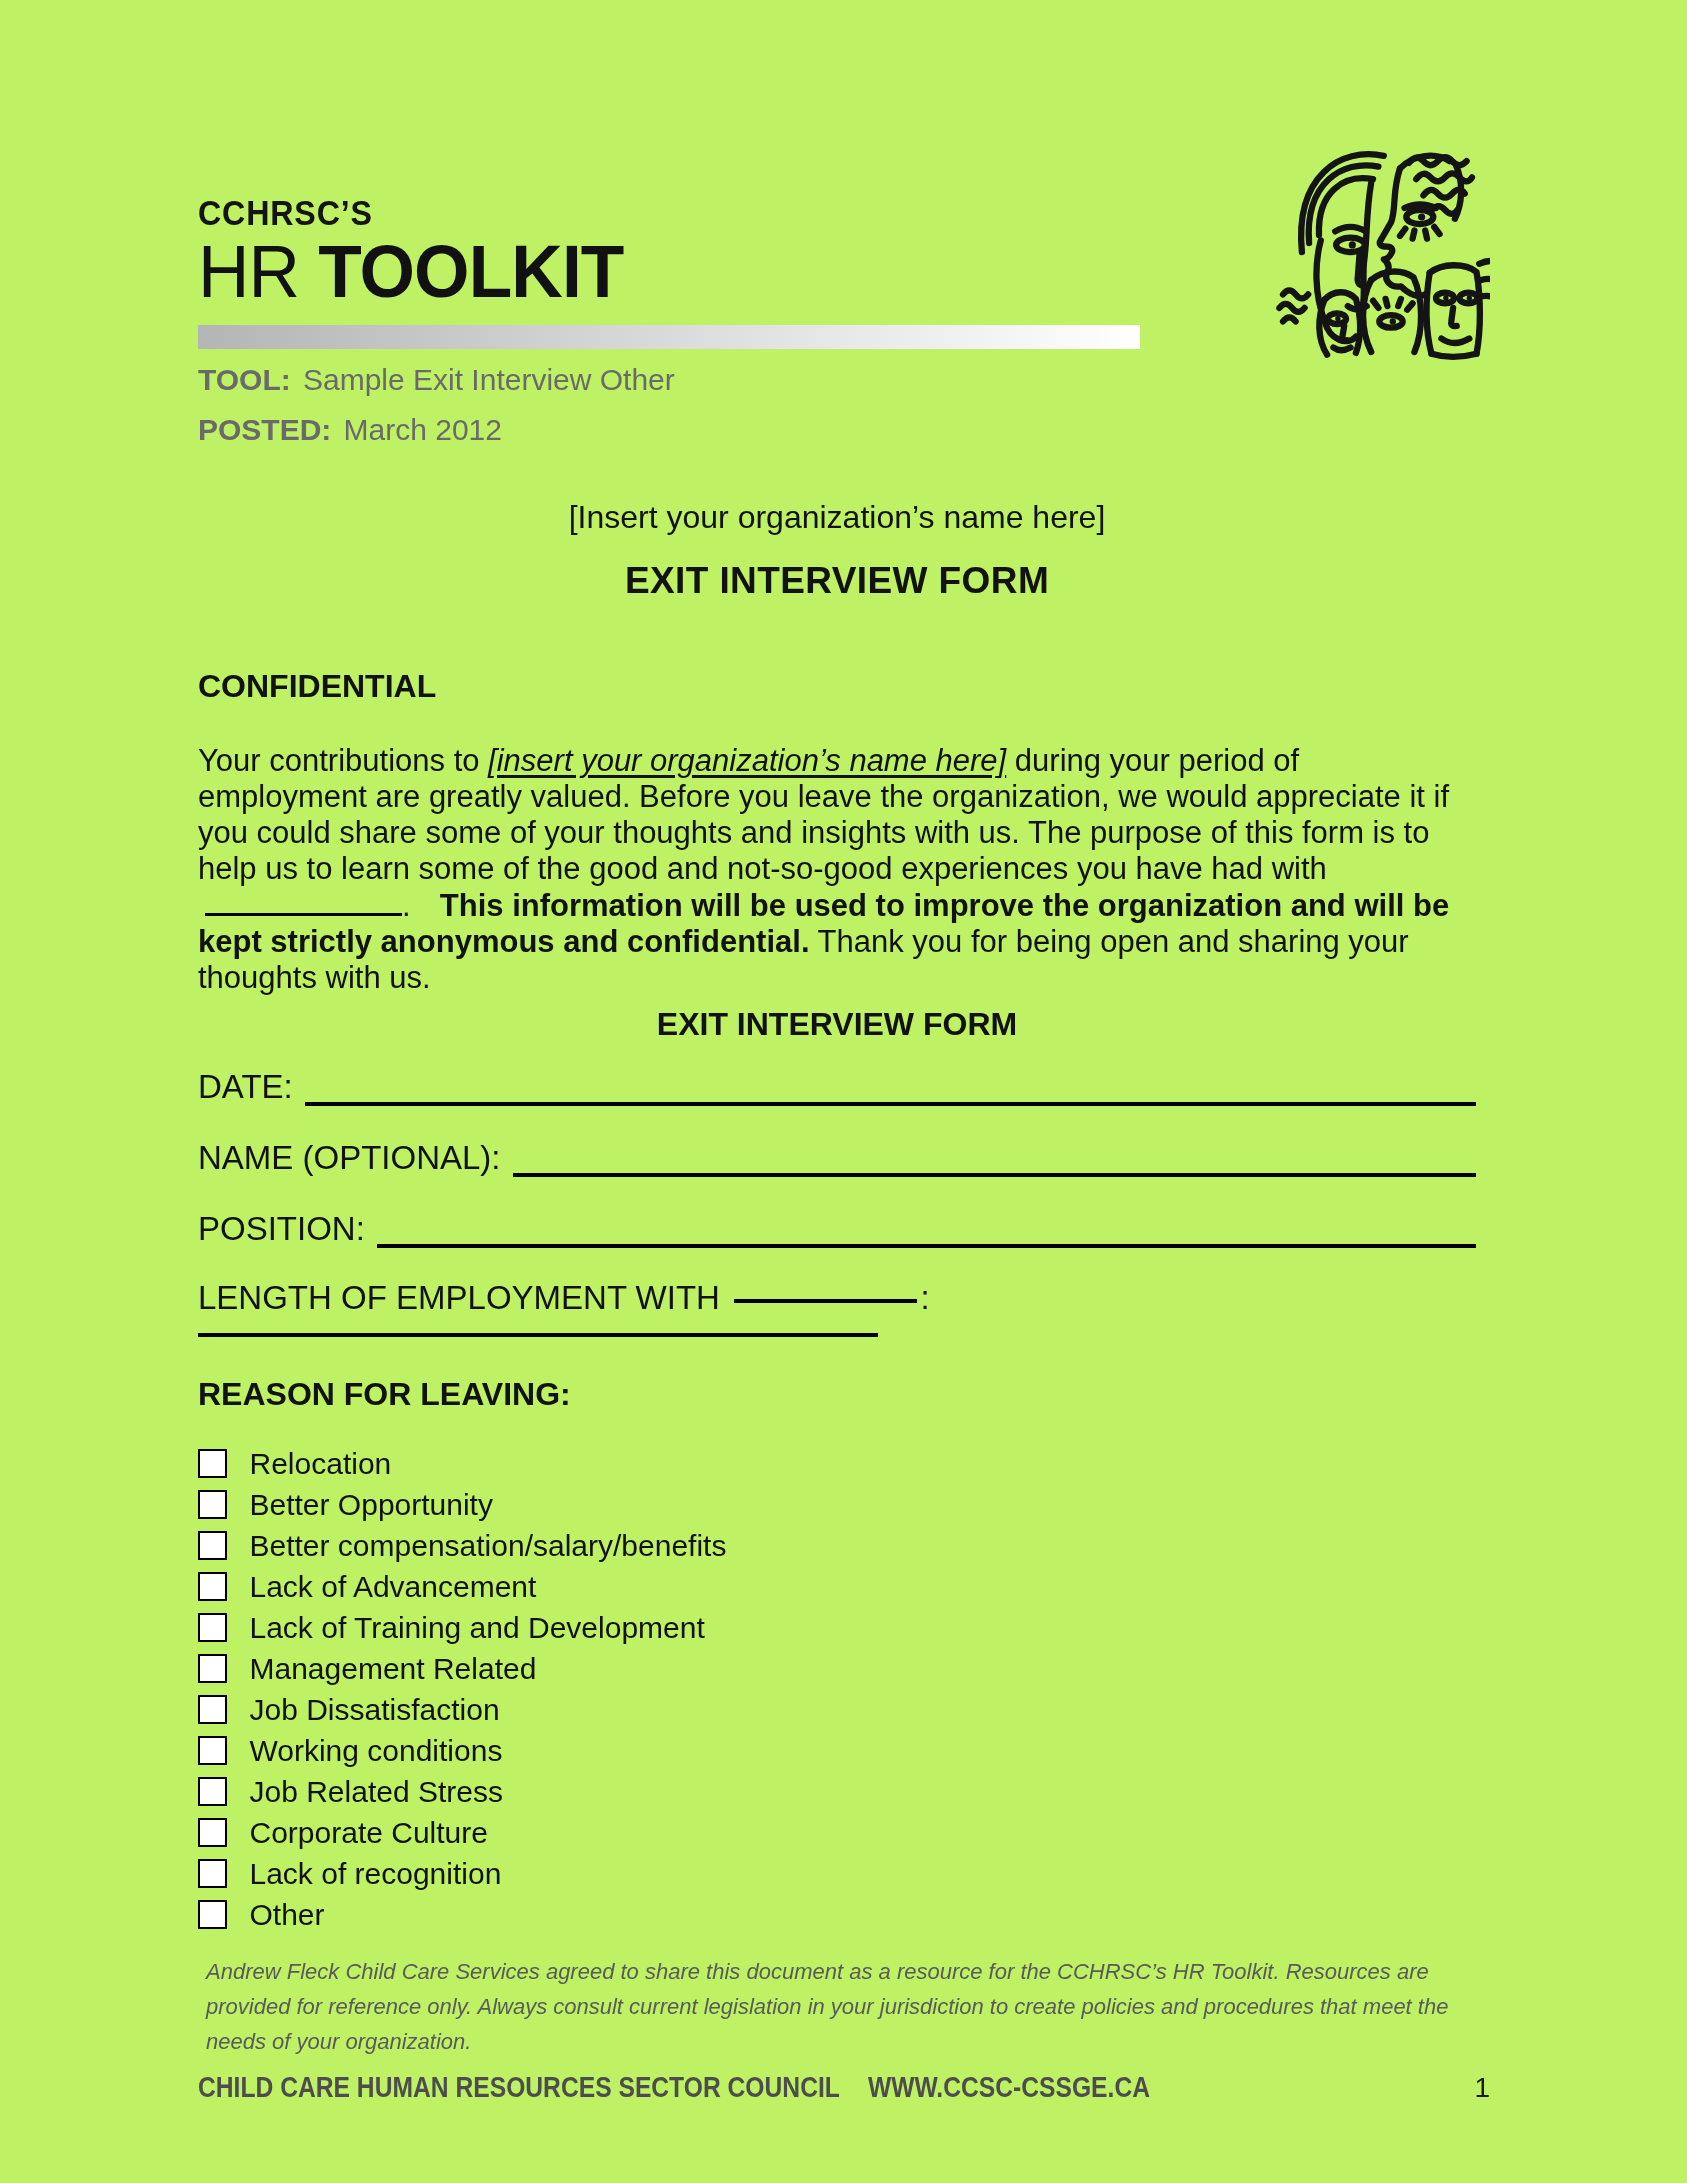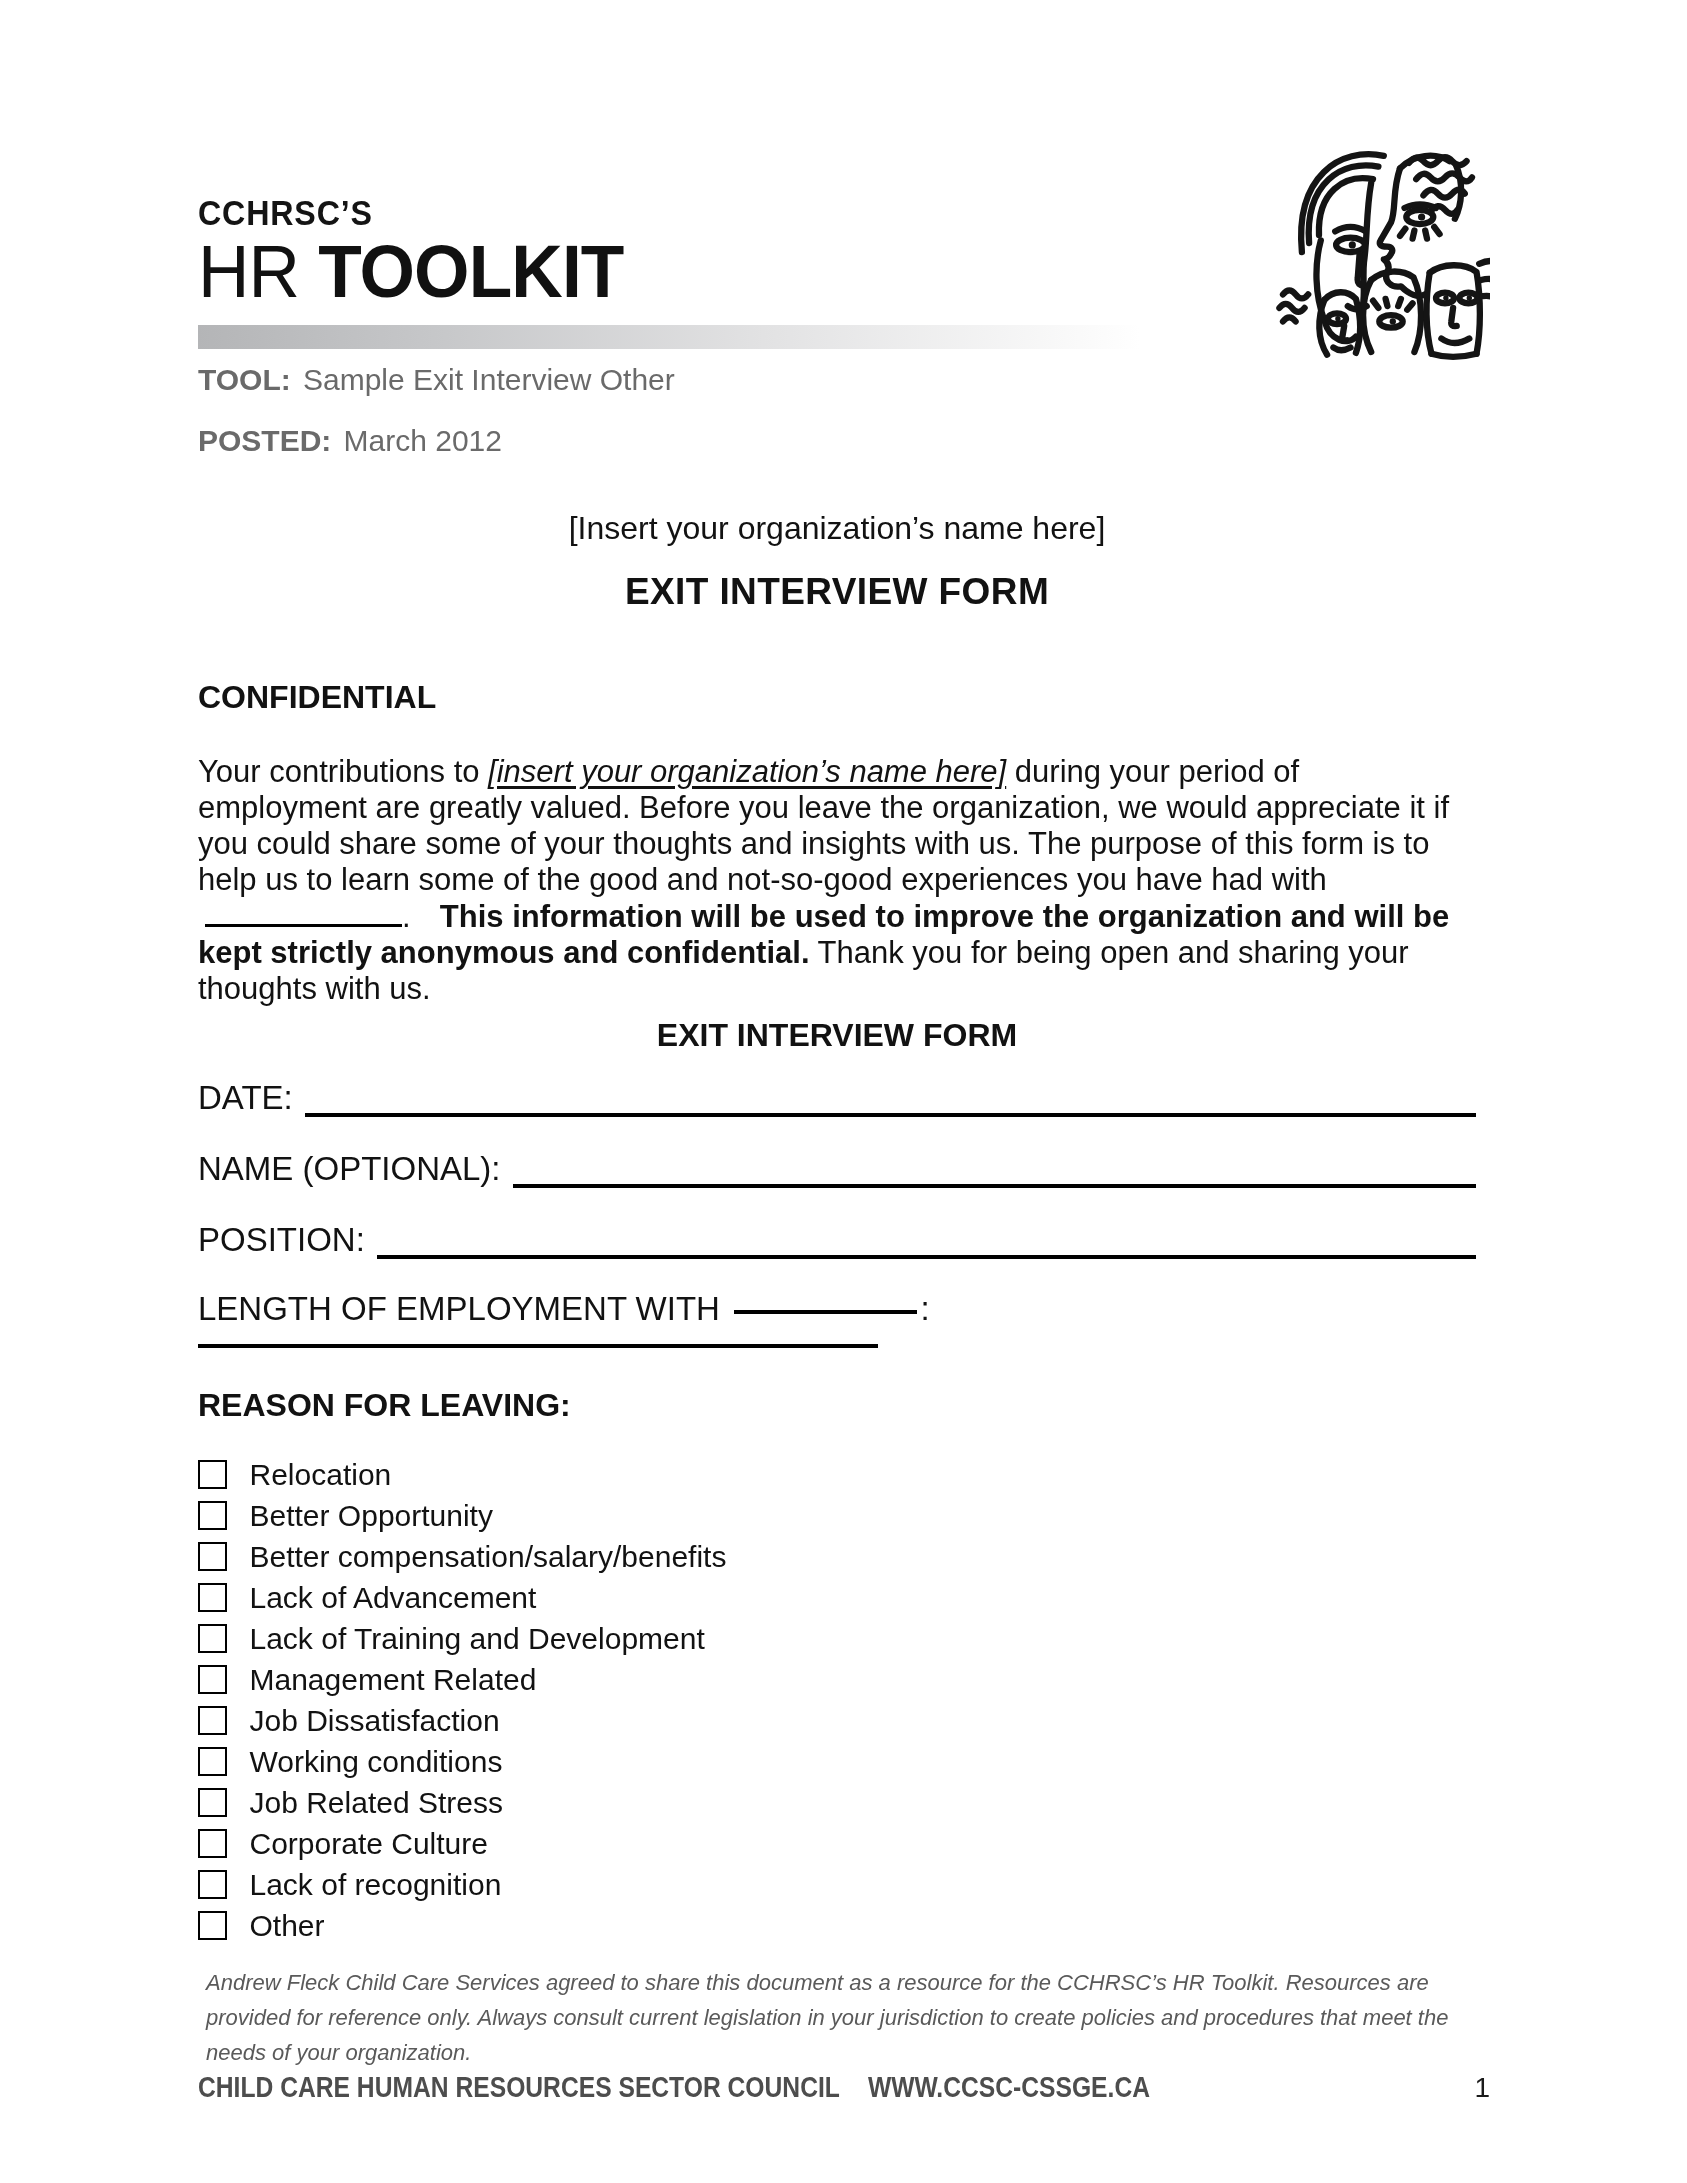--- a/index.html
+++ b/index.html
@@ -1,19 +1,19 @@
 <!DOCTYPE html>
 <html style="font-size:14px"><head>
 <meta charset="utf-8">
 <style>
   html,body{margin:0;padding:0;background:#e8e8e8;}
   .page{
     position:relative;
     width:1687px;height:2184px;
-    background:#ffffff;
+    background:#bef264;
     margin:0 auto;
     box-sizing:border-box;
     padding:194px 211px 0 198px;
     font-family:"Liberation Sans","DejaVu Sans",sans-serif;
     color:#121212;
     overflow:hidden;
   }
   
   .brand-small{
     font-size:35px;font-weight:600;letter-spacing:0.9px;
@@ -26,21 +26,21 @@
     white-space:nowrap;color:#111;
   }
   .brand-big .hr{font-weight:500;}
   .brand-big .toolkit{font-weight:900;}
   .grad-bar{
     margin-top:14px;width:942px;height:23.6px;
     background:linear-gradient(90deg,#b4b5b7 0%,#c6c7c9 25%,#e2e2e3 60%,#fbfbfb 95%,#ffffff 100%);
   }
   .meta-line{font-size:30px;line-height:38px;color:#6a6a6a;}
   .meta-line.first{margin-top:12.2px;}
-  .meta-line.second{margin-top:23px;}
+  .meta-line.second{margin-top:12px;}
   .meta-line b{font-weight:700;margin-right:12.2px;}
   .logo{position:absolute;top:127px;right:197px;width:225px;height:234px;}
   .logo svg{width:100%;height:100%;}
   
   .org-centered{margin-top:49px;text-align:center;font-size:32px;line-height:38px;}
   .main-title{margin-top:24.5px;text-align:center;font-size:37px;line-height:42px;font-weight:700;letter-spacing:0.4px;}
   .confidential{margin-top:65px;font-size:32px;line-height:38px;font-weight:700;}
   .intro{margin-top:38px;font-size:31px;line-height:36px;}
   .intro .org-inline{font-style:italic;text-decoration:underline;text-decoration-thickness:2.6px;text-underline-offset:4.4px;}
   .intro .blank{display:inline-block;width:197px;border-bottom:3.5px solid #000;height:26px;vertical-align:baseline;margin-left:7px;}

